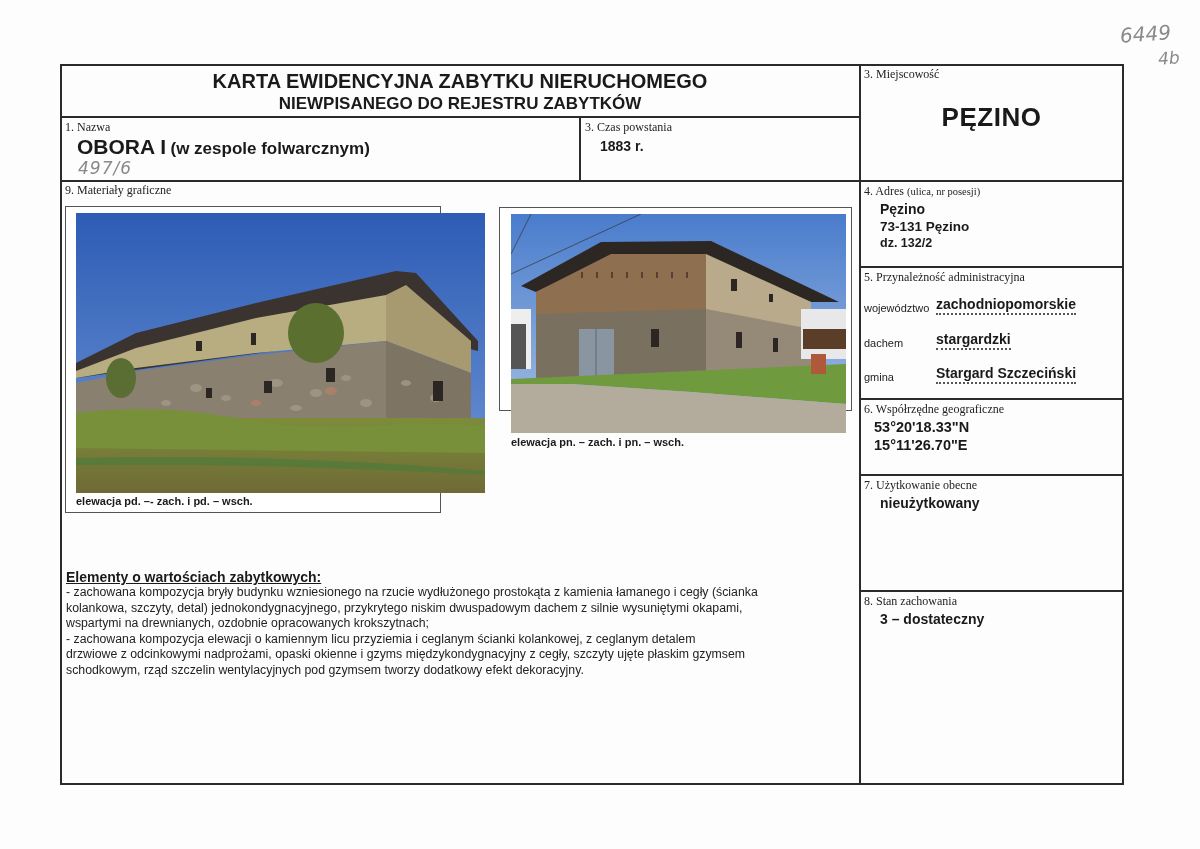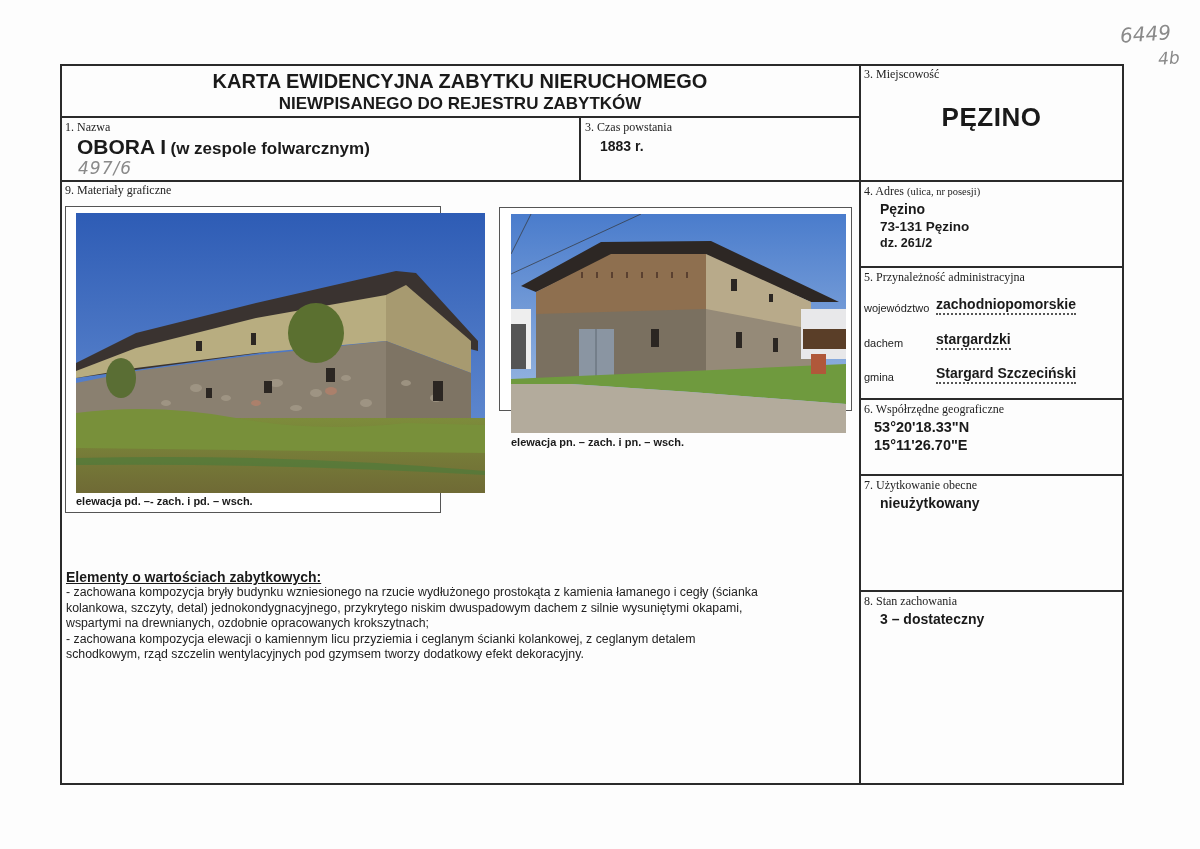--- a/index.html
+++ b/index.html
@@ -77,21 +77,21 @@
 <div class="abs serif-label" style="left:864px; top:67px;">3. Miejscowość</div>
 <div class="abs town" style="left:859px; top:102px; width:265px; text-align:center;">PĘZINO</div>
 
 <div class="abs serif-label" style="left:864px; top:184px;">
   <span style="font-size:12px;">4. Adres</span>
   <span style="font-size:10.5px;">(ulica, nr posesji)</span>
 </div>
 <div class="abs" style="left:880px; top:201px; font-weight:bold; line-height:17px;">
   <div style="font-size:14px;">Pęzino</div>
   <div style="font-size:13.5px;">73-131 Pęzino</div>
-  <div style="font-size:12.5px;">dz. 261/2</div>
+  <div style="font-size:12.5px;">dz. 132/2</div>
 </div>
 
 <div class="abs serif-label" style="left:864px; top:270px;">5. Przynależność administracyjna</div>
 
 <div class="abs admin-label" style="left:864px; top:302px;">województwo</div>
 <div class="abs admin-val" style="left:936px; top:297px;">zachodniopomorskie</div>
 
 <div class="abs admin-label" style="left:864px; top:337px;">dachem</div>
 <div class="abs admin-val" style="left:936px; top:332px;">stargardzki</div>
 
@@ -232,14 +232,15 @@
   </div>
   <div class="caption" style="left:11px; top:228px;">elewacja pn. – zach. i pn. – wsch.</div>
 </div>
 
 <div class="abs desc-head" style="left:66px; top:569px;">Elementy o wartościach zabytkowych:</div>
 <div class="abs desc-text" style="left:66px; top:585px;">
   <div>- zachowana kompozycja bryły budynku wzniesionego na rzucie wydłużonego prostokąta z kamienia łamanego i cegły (ścianka</div>
   <div>kolankowa, szczyty, detal) jednokondygnacyjnego, przykrytego niskim dwuspadowym dachem z silnie wysuniętymi okapami,</div>
   <div>wspartymi na drewnianych, ozdobnie opracowanych krokszytnach;</div>
   <div>- zachowana kompozycja elewacji o kamiennym licu przyziemia i ceglanym ścianki kolankowej, z ceglanym detalem</div>
+  <div>drzwiowe z odcinkowymi nadprożami, opaski okienne i gzyms międzykondygnacyjny z cegły, szczyty ujęte płaskim gzymsem</div>
   <div>schodkowym, rząd szczelin wentylacyjnych pod gzymsem tworzy dodatkowy efekt dekoracyjny.</div>
 </div>
 
 </body></html>

